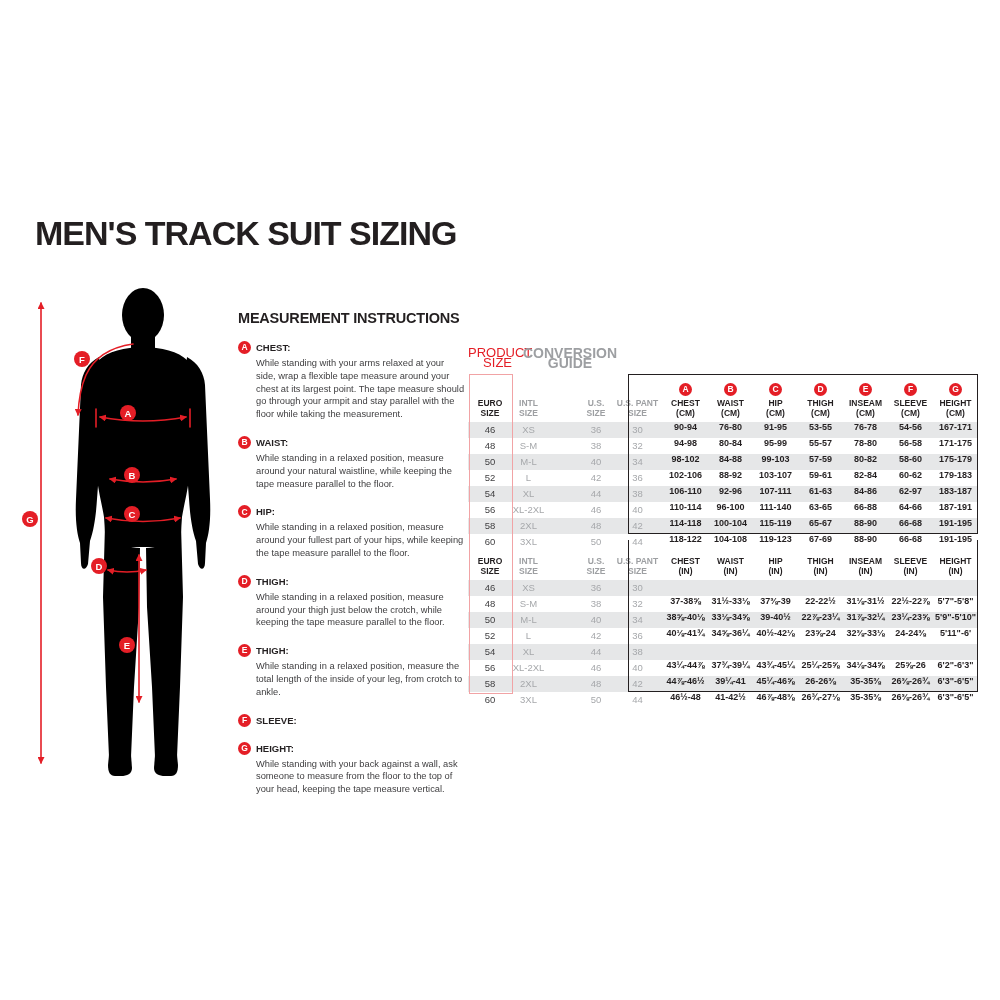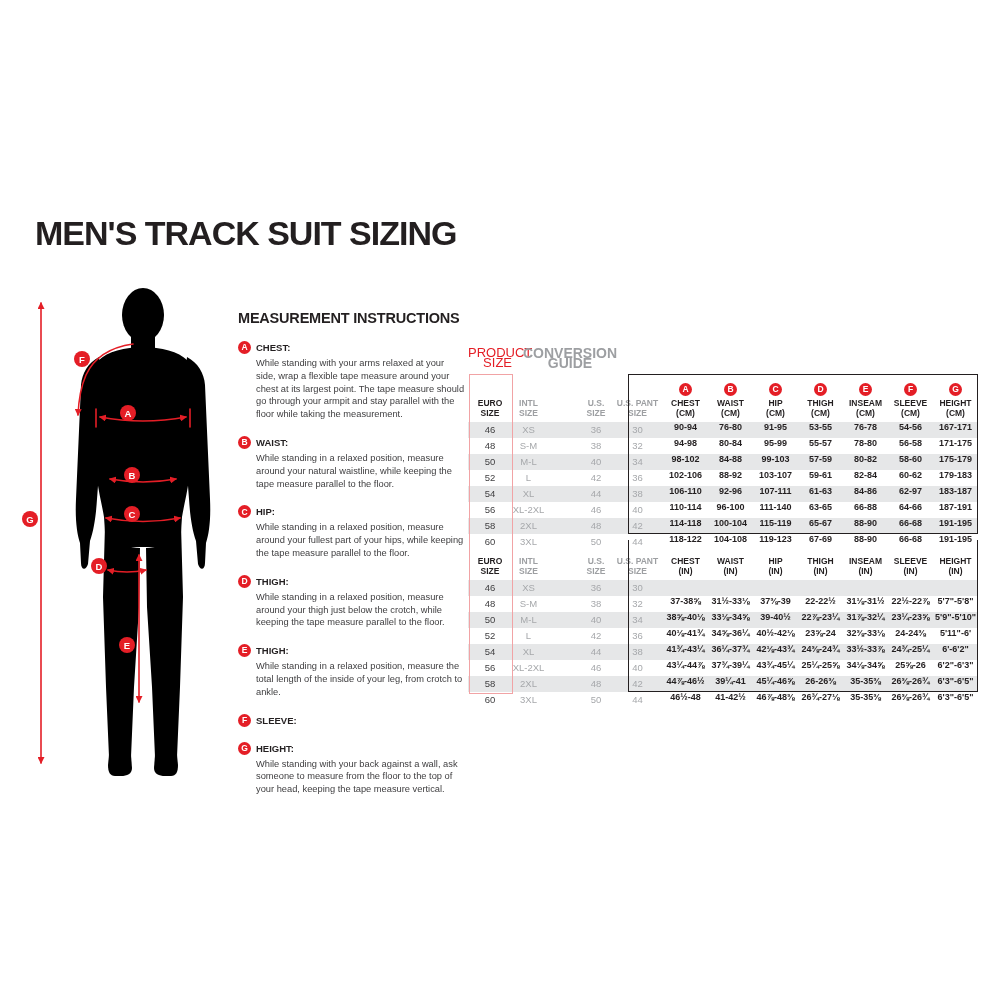--- a/index.html
+++ b/index.html
@@ -439,29 +439,20 @@
             <div class="val-c">32⅜-33⅛</div>
             <div class="val-c">24-24⅜</div>
             <div class="val-c">5'11"-6'</div>
           </div>
         </div>
         <div class="trow">
           <div class="cell sc0">54</div>
           <div class="cell sc1">XL</div>
           <div class="cell sc2">44</div>
           <div class="cell sc3">38</div>
-          <div class="mvals">
-            <div class="val-c">41¾-43¼</div>
-            <div class="val-c">36¼-37¾</div>
-            <div class="val-c">42⅛-43¾</div>
-            <div class="val-c">24⅜-24¾</div>
-            <div class="val-c">33½-33⅞</div>
-            <div class="val-c">24¾-25¼</div>
-            <div class="val-c">6'-6'2"</div>
-          </div>
         </div>
         <div class="trow">
           <div class="cell sc0">56</div>
           <div class="cell sc1">XL-2XL</div>
           <div class="cell sc2">46</div>
           <div class="cell sc3">40</div>
           <div class="mvals">
             <div class="val-c">43¼-44⅞</div>
             <div class="val-c">37¾-39¼</div>
             <div class="val-c">43¾-45¼</div>

